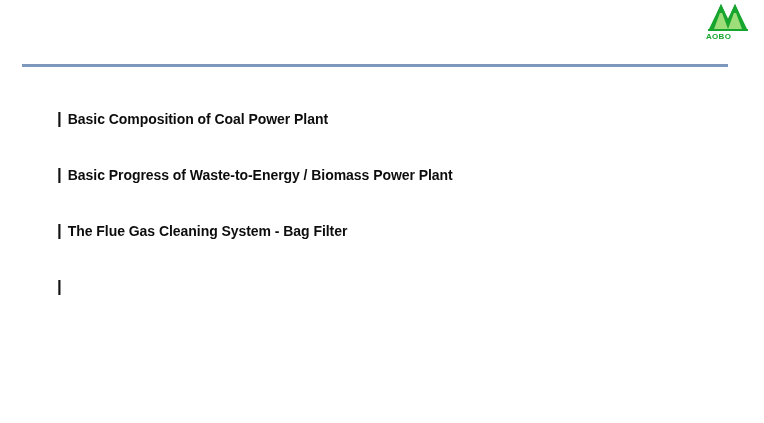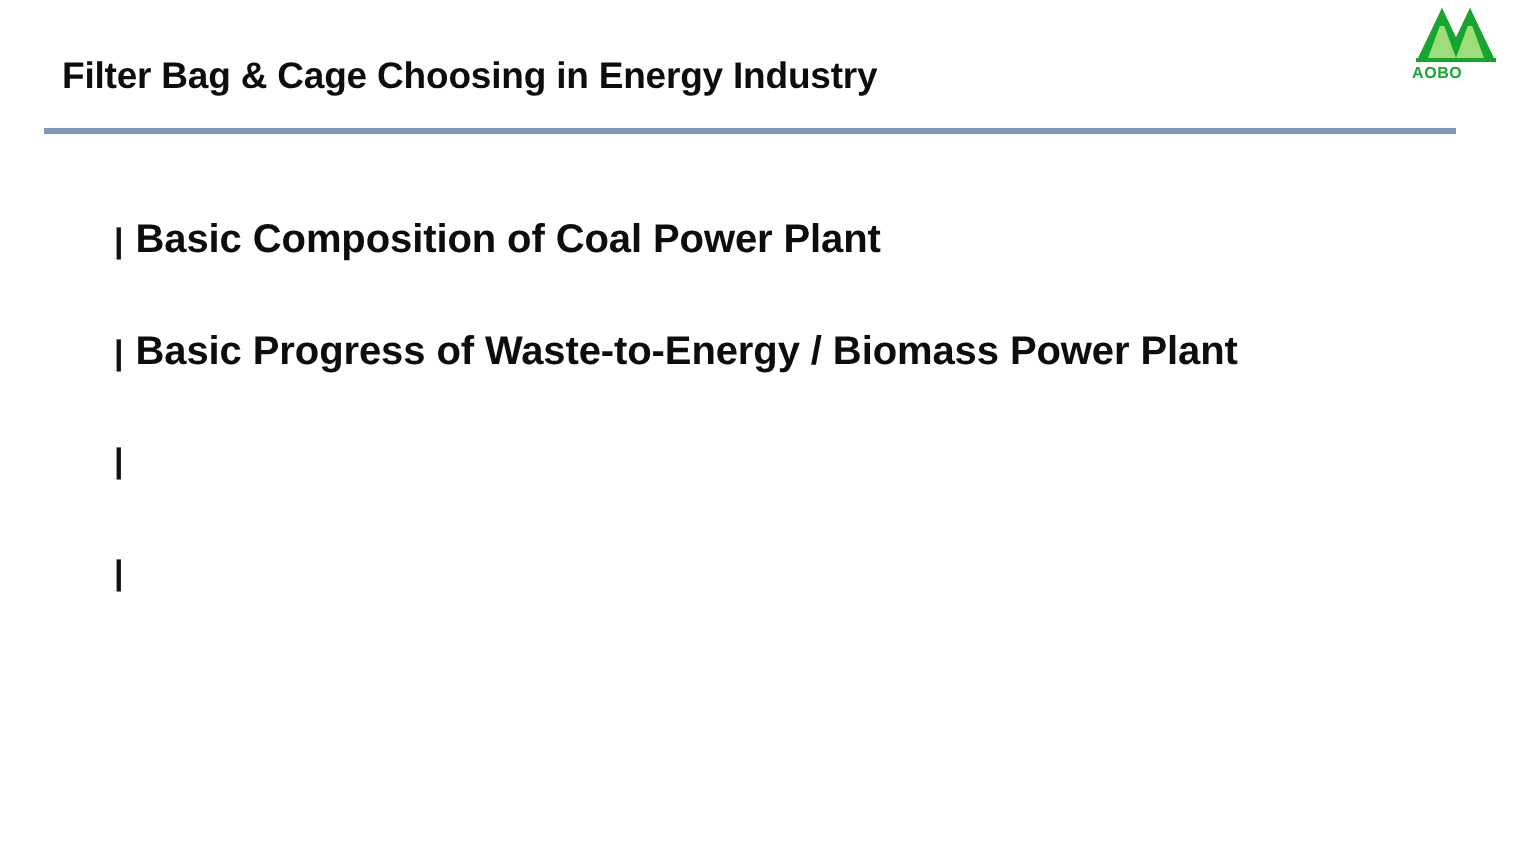--- a/index.html
+++ b/index.html
@@ -83,21 +83,21 @@
   }
   .agenda-bar {
     display: inline-block;
     font-size: 17px;
     font-weight: bold;
     color: #111111;
     margin-right: 6px;
     line-height: 1;
   }
   .agenda-label {
-    font-size: 20px;
+    font-size: 14px;
     font-weight: bold;
     color: #0d0d0d;
     letter-spacing: -0.05px;
     line-height: 1;
   }
 </style>
 </head>
 <body>
 
 <div class="slide">
@@ -108,38 +108,38 @@
       <polygon points="27,1 39,26 15,26" fill="#16a52e"></polygon>
       <polygon points="13,7 20,26 6,26" fill="#9ede7a"></polygon>
       <polygon points="27,7 34,26 20,26" fill="#9ede7a"></polygon>
       <polygon points="13,1 17,10 9,10" fill="#16a52e"></polygon>
       <polygon points="27,1 31,10 23,10" fill="#16a52e"></polygon>
       <rect x="0" y="26" width="40" height="2" fill="#16a52e"></rect>
     </svg>
     <span class="logo-text">AOBO</span>
   </div>
 
-  <div class="slide-title">Filter Bag &amp; Cage Choosing in Energy Industry</div>
 
   <div class="title-rule"></div>
 
   <div class="agenda">
 
     <div class="agenda-item">
       <span class="agenda-bar">|</span>
       <span class="agenda-label">Basic Composition of Coal Power Plant</span>
     </div>
 
     <div class="agenda-item">
       <span class="agenda-bar">|</span>
       <span class="agenda-label">Basic Progress of Waste-to-Energy / Biomass Power Plant</span>
     </div>
 
     <div class="agenda-item">
       <span class="agenda-bar">|</span>
+      <span class="agenda-label">The Flue Gas Cleaning System - Bag Filter</span>
     </div>
 
     <div class="agenda-item">
       <span class="agenda-bar">|</span>
     </div>
 
   </div>
 
 </div>
 

